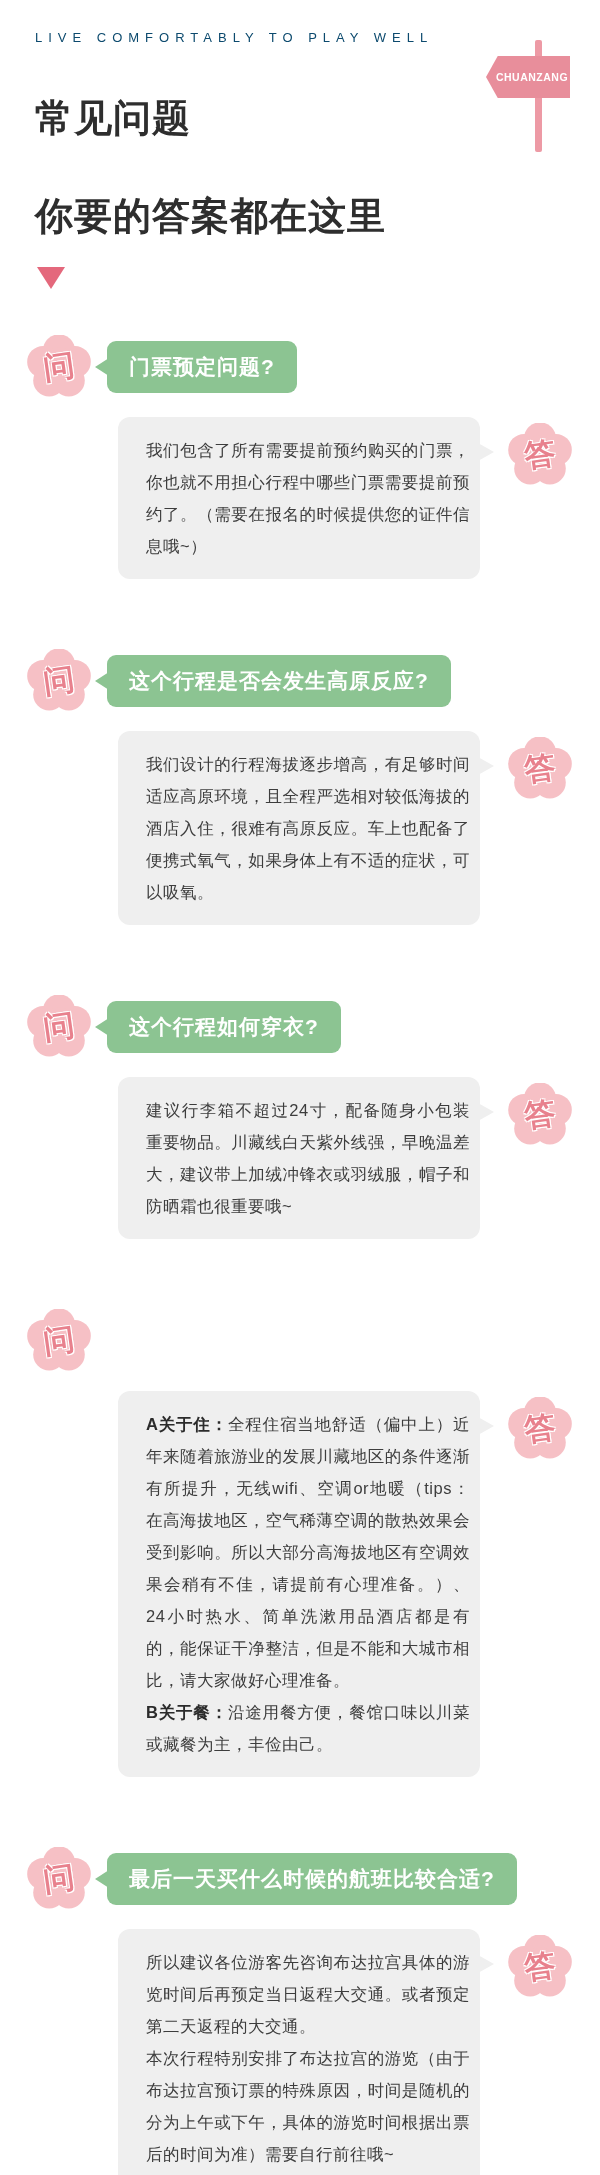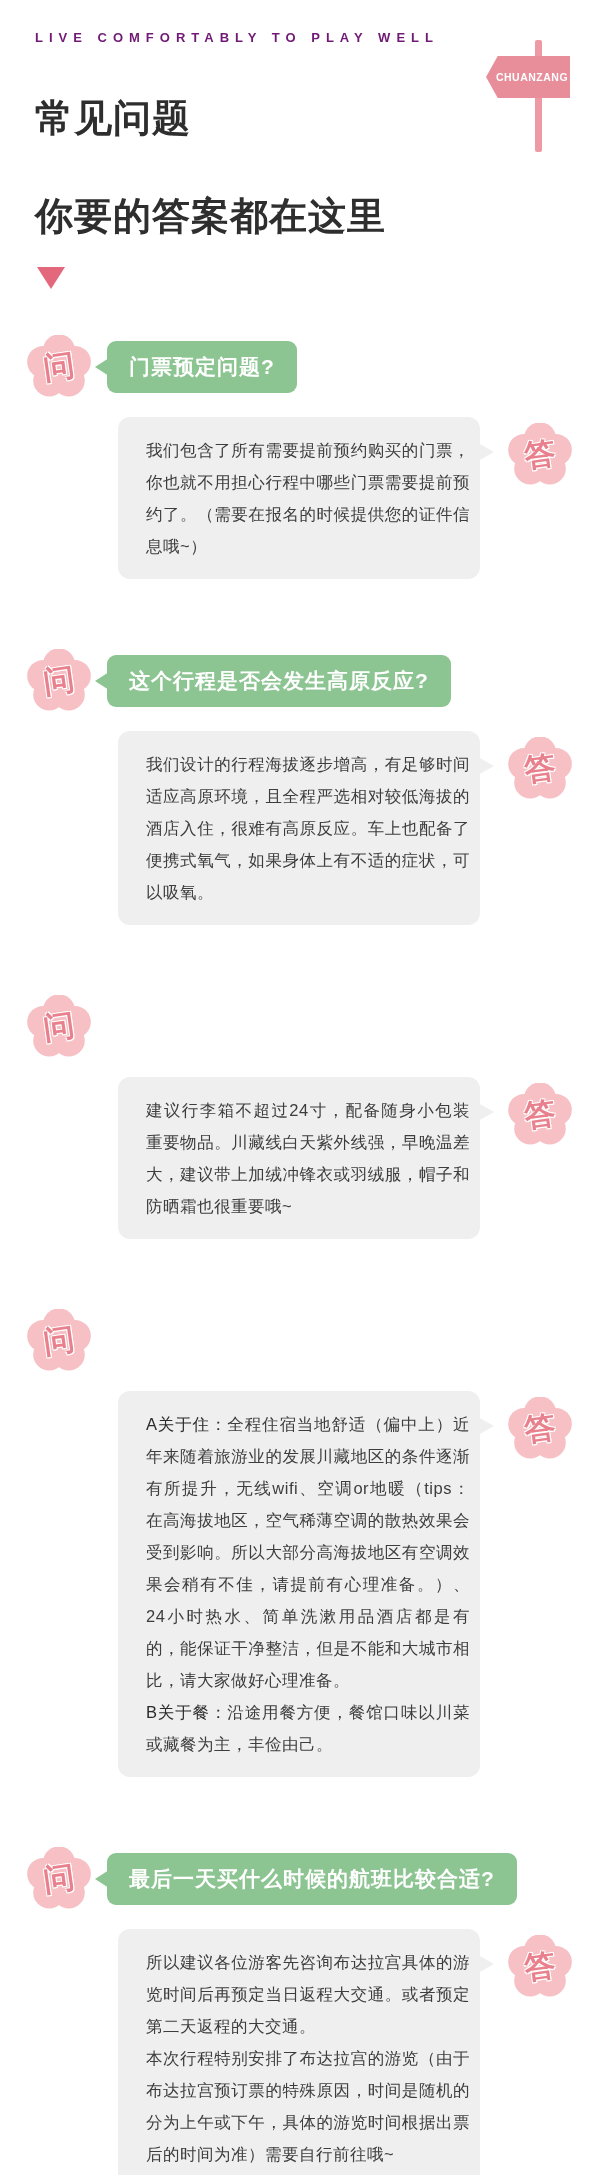--- a/index.html
+++ b/index.html
@@ -11,23 +11,23 @@
     min-height: 2175px;
     margin: 0 auto;
     background: #ffffff;
     overflow: hidden;
   }
 
   
   .header { position: relative; padding: 30px 35px 0 35px; }
   .eyebrow {
     font-size: 13px;
-    font-weight: bold;
+    font-weight: normal;
     letter-spacing: 6px;
-    color: #701a75;
+    color: #0c4a6e;
     margin-bottom: 12px;
   }
   .title {
     font-family: "Liberation Serif", "DejaVu Serif", serif;
     font-size: 38px;
     font-weight: bold;
     color: #2e2e2e;
     line-height: 1.32;
     letter-spacing: 1px;
     margin-top: 48px;
@@ -107,21 +107,21 @@
     border-bottom: 9px solid transparent;
     border-left: 16px solid #efefef;
   }
   .a-par {
     font-size: 16.5px;
     line-height: 32px;
     color: #3d3d3d;
     letter-spacing: 0.5px;
     text-align: justify;
   }
-  .a-par .bold { font-weight: normal; color: #2b2b2b; }
+  .a-par .bold { font-weight: bold; color: #2b2b2b; }
   .a-badge { position: absolute; right: -92px; top: 6px; }
 </style>
 </head>
 <body>
 
 <div class="page">
 
   <header class="header">
     <div class="eyebrow">LIVE COMFORTABLY TO PLAY WELL</div>
     <h1 class="title">常见问题</h1>
@@ -231,20 +231,24 @@
             <circle cx="50" cy="24" r="25"></circle>
             <circle cx="74.7" cy="42" r="25"></circle>
             <circle cx="65.3" cy="71" r="25"></circle>
             <circle cx="34.7" cy="71" r="25"></circle>
             <circle cx="25.3" cy="42" r="25"></circle>
             <circle cx="50" cy="50" r="30"></circle>
           </g>
         </svg>
         <span class="badge-char">问</span>
       </div>
+      <div class="q-bubble">
+        <span class="q-tail"></span>
+        <span>这个行程如何穿衣?</span>
+      </div>
     </div>
 
     <div class="a-row">
       <div class="a-box">
         <span class="a-tail"></span>
         <div>
               <p class="a-par"><span>建议行李箱不超过24寸，配备随身小包装重要物品。川藏线白天紫外线强，早晚温差大，建议带上加绒冲锋衣或羽绒服，帽子和防晒霜也很重要哦~</span></p>
             </div>
       </div>
       <div class="badge a-badge">

